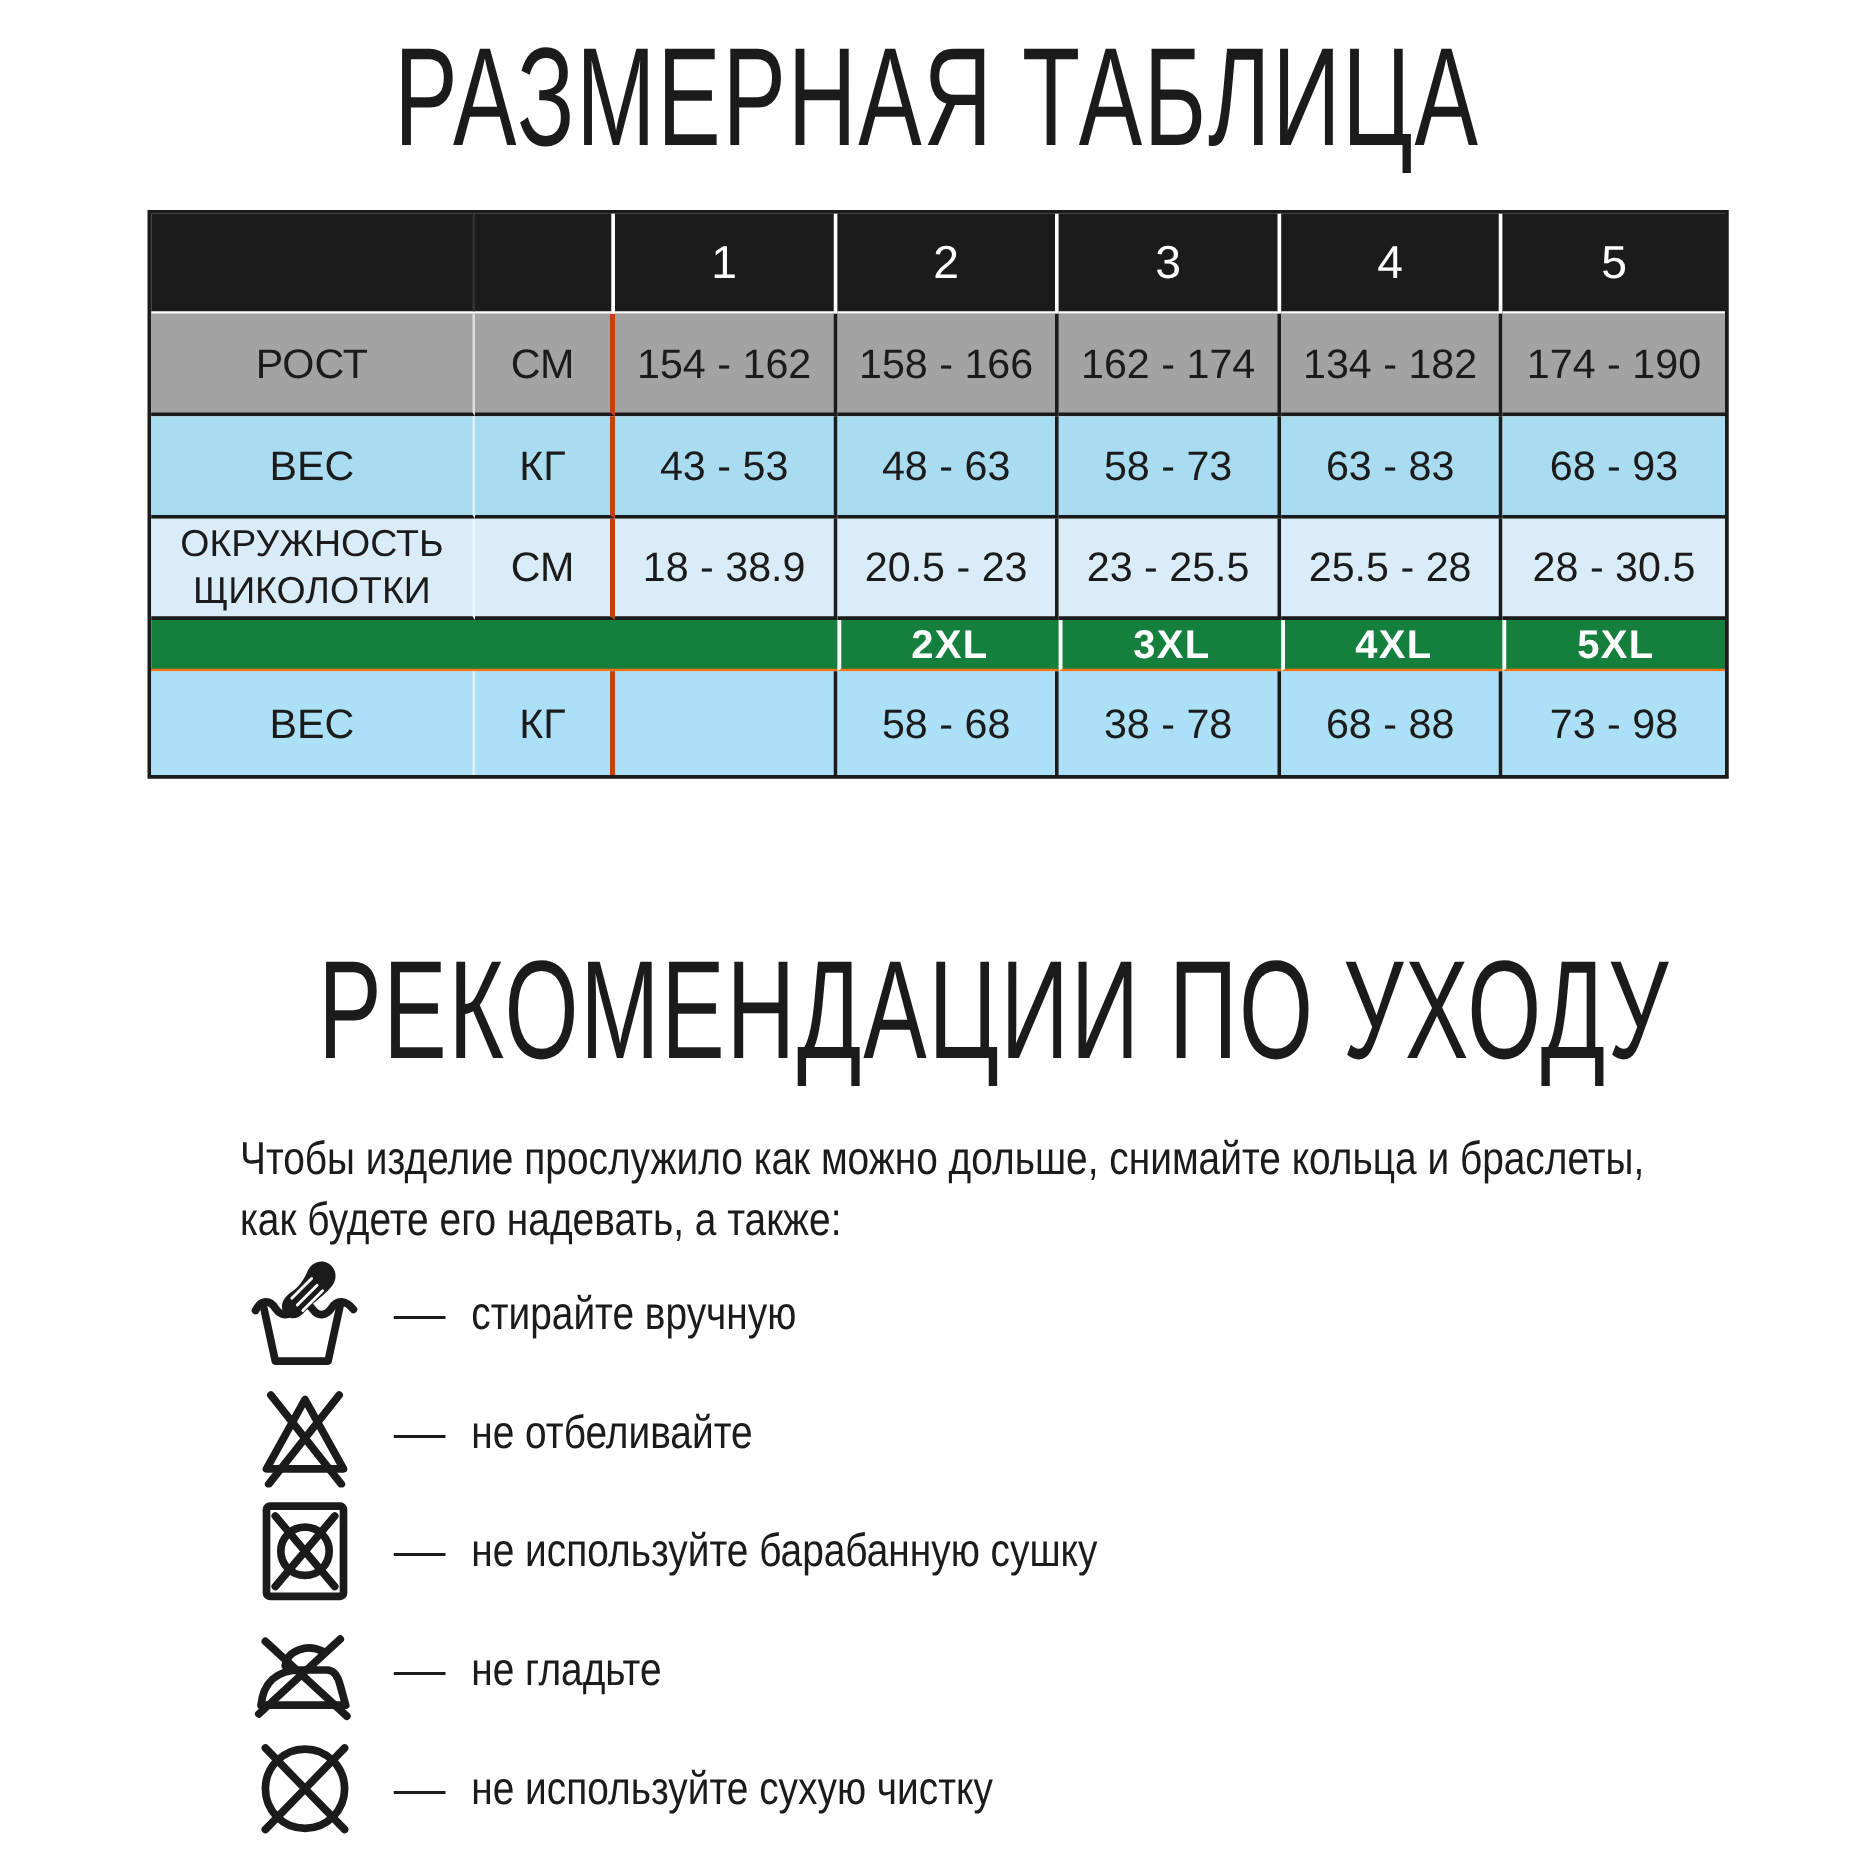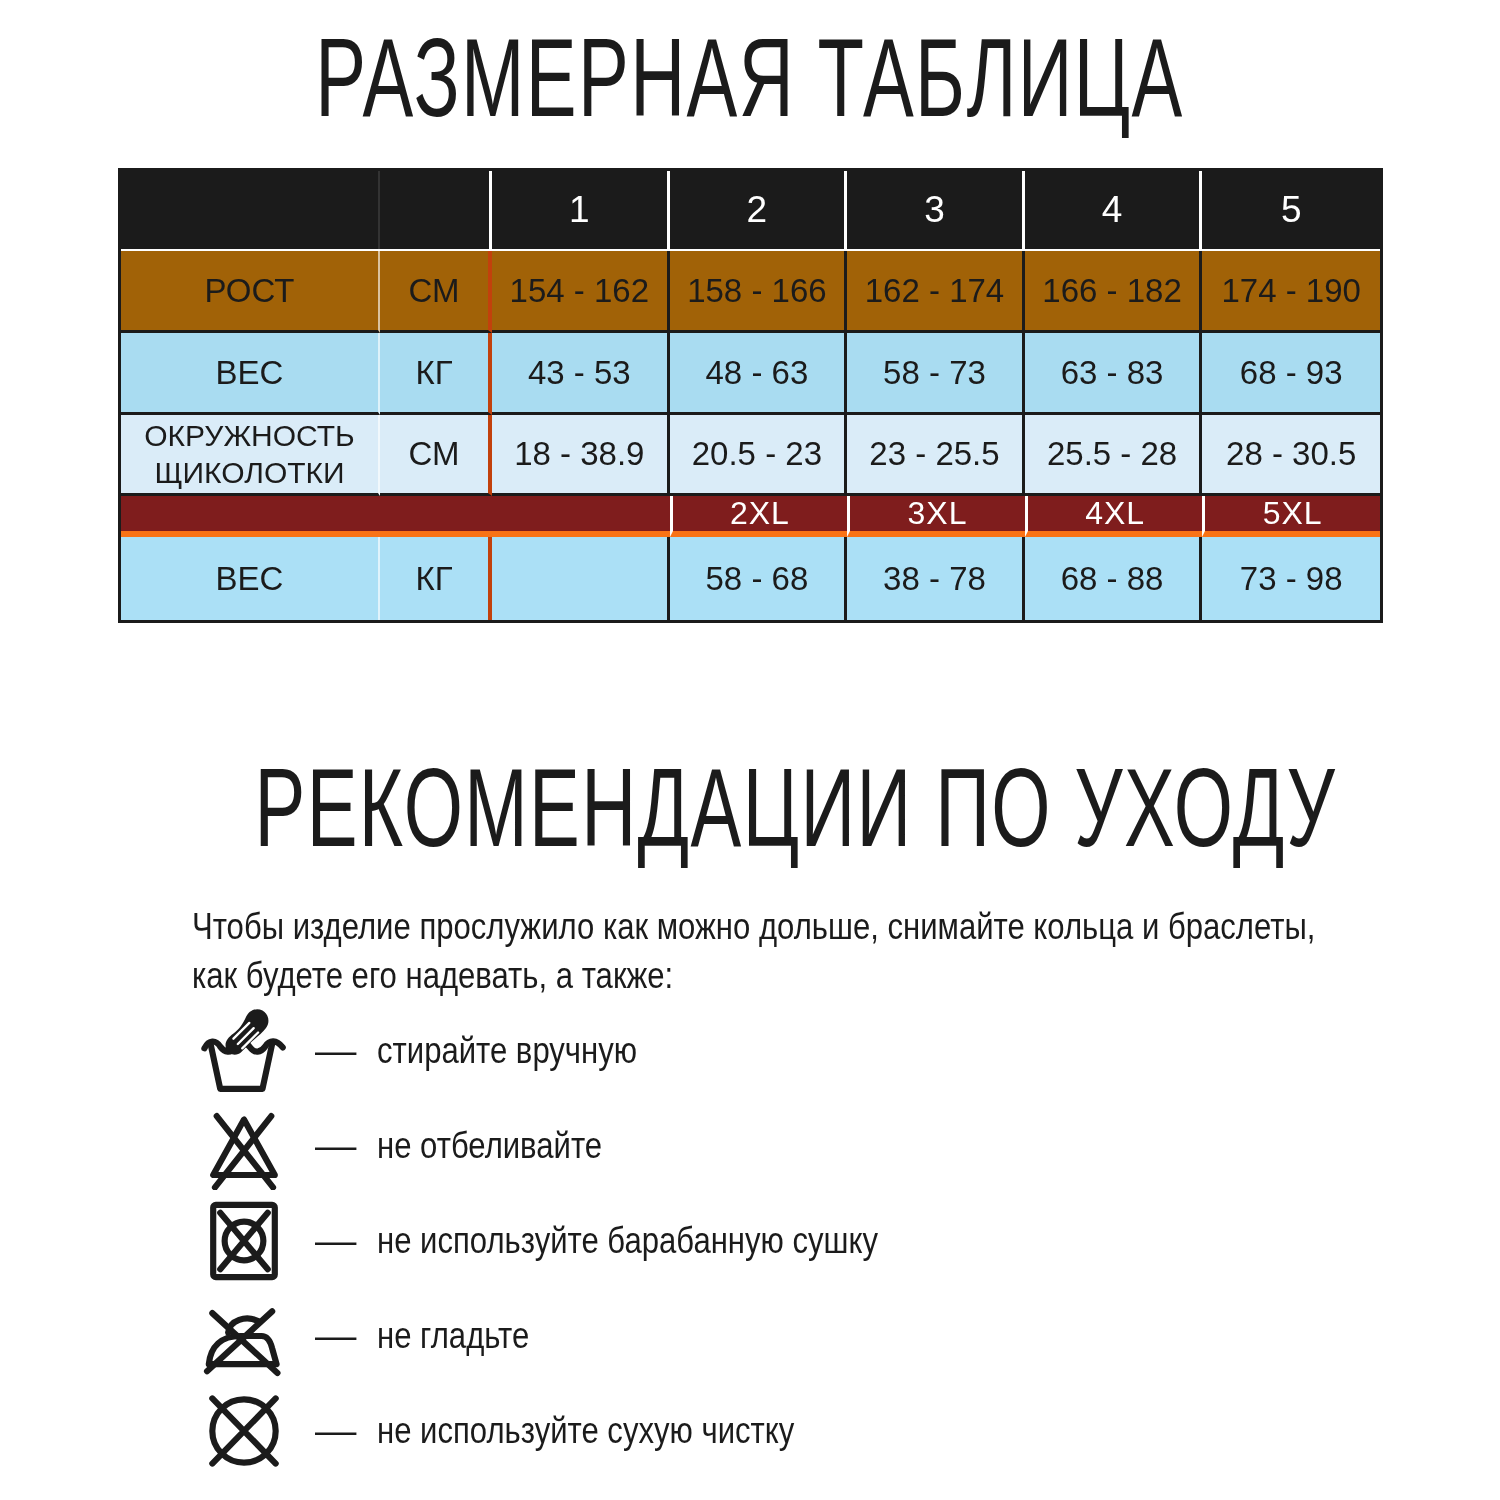--- a/index.html
+++ b/index.html
@@ -28,26 +28,26 @@
   .hdr{background:#1b1b1b;color:#ffffff;font-size:37px;border-bottom:2px solid #ffffff}
   .hleft{grid-column:1/3;border-right:3px solid #ffffff;position:relative}
   .hleft::after{content:"";position:absolute;left:257px;top:0;bottom:0;width:2px;background:#333333}
   .hsize{border-right:3px solid #ffffff}
   .lab{border-right:2px solid rgba(255,255,255,.62)}
   .lab2{font-size:30px;line-height:37px;padding:0 30px}
   .unt{border-right:4px solid #c2410c}
   .val{border-right:3px solid #1b1b1b}
   .last{border-right:none !important}
   .bb{border-bottom:3px solid #1b1b1b}
-  .r1{background:#a16207}
+  .r1{background:#a3a3a3}
   .r2{background:#A9DCF1}
   .r3{background:#DAECF8}
   .r5{background:#ABE0F6}
-  .xl{background:#7f1d1d;color:#ffffff;font-weight:400;font-size:32px;
-      border-bottom:6px solid #f97316;letter-spacing:1px}
+  .xl{background:#15803d;color:#ffffff;font-weight:700;font-size:32px;
+      border-bottom:2px solid #f97316;letter-spacing:1px}
   .xlleft{grid-column:1/4}
   .xlv{border-left:3px solid #ffffff}
 
   
   .care-intro{position:absolute;left:192px;top:902px;font-size:37px;line-height:49px;
     transform:scaleX(0.84);transform-origin:0 0;white-space:nowrap}
   .care-list{position:absolute;left:200px;top:1003px}
   .care-row{display:flex;align-items:center;height:95px}
   .care-icon{width:88px;height:88px;flex:none}
   .care-icon svg{width:100%;height:100%;display:block}
@@ -74,21 +74,21 @@
   <div class="cell hdr hsize">2</div>
   <div class="cell hdr hsize">3</div>
   <div class="cell hdr hsize">4</div>
   <div class="cell hdr hsize last">5</div>
 
   <div class="cell lab r1 bb">РОСТ</div>
   <div class="cell unt r1 bb">СМ</div>
   <div class="cell val r1 bb">154 - 162</div>
   <div class="cell val r1 bb">158 - 166</div>
   <div class="cell val r1 bb">162 - 174</div>
-  <div class="cell val r1 bb">166 - 182</div>
+  <div class="cell val r1 bb">134 - 182</div>
   <div class="cell val r1 bb last">174 - 190</div>
 
   <div class="cell lab r2 bb">ВЕС</div>
   <div class="cell unt r2 bb">КГ</div>
   <div class="cell val r2 bb">43 - 53</div>
   <div class="cell val r2 bb">48 - 63</div>
   <div class="cell val r2 bb">58 - 73</div>
   <div class="cell val r2 bb">63 - 83</div>
   <div class="cell val r2 bb last">68 - 93</div>
 

